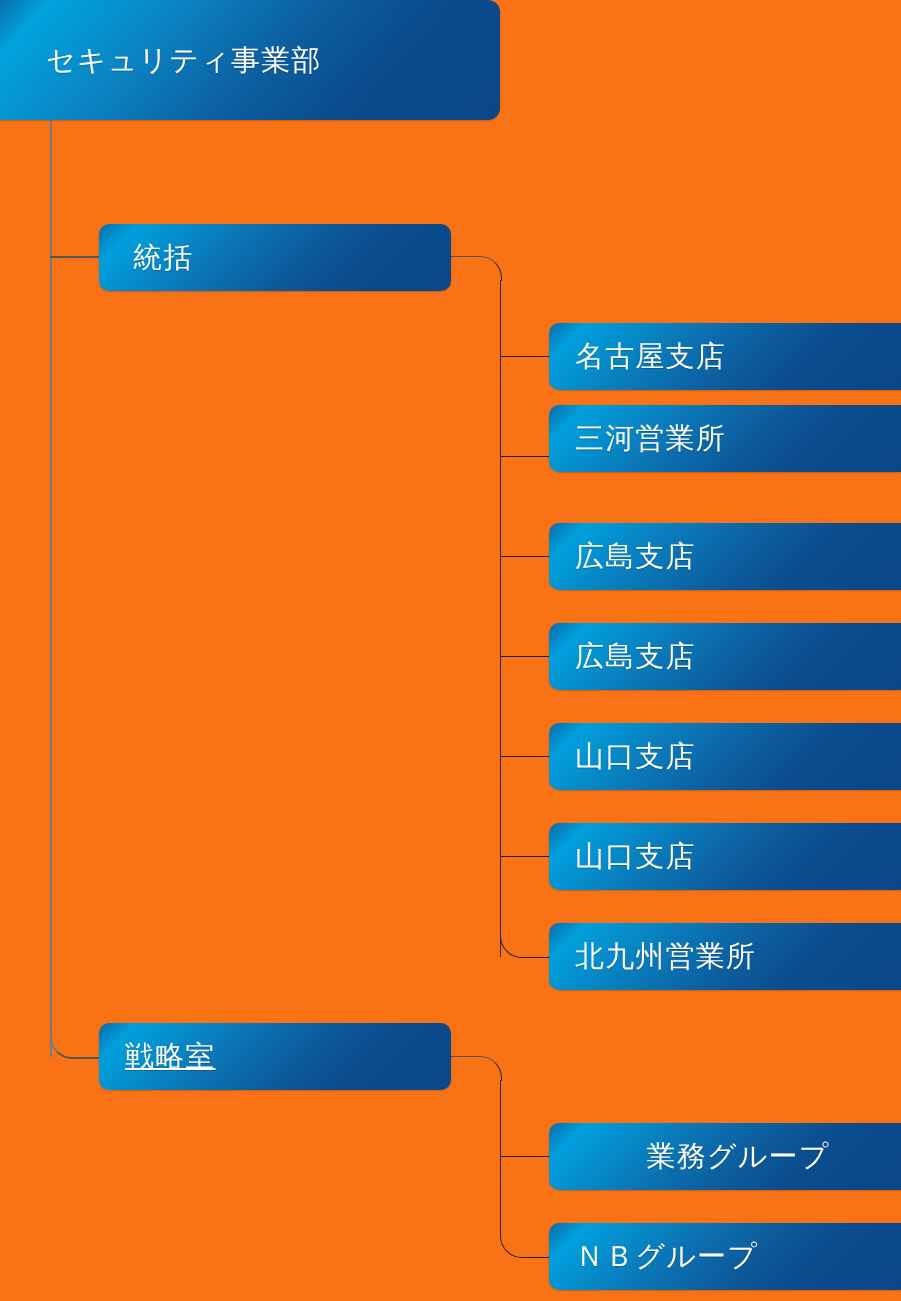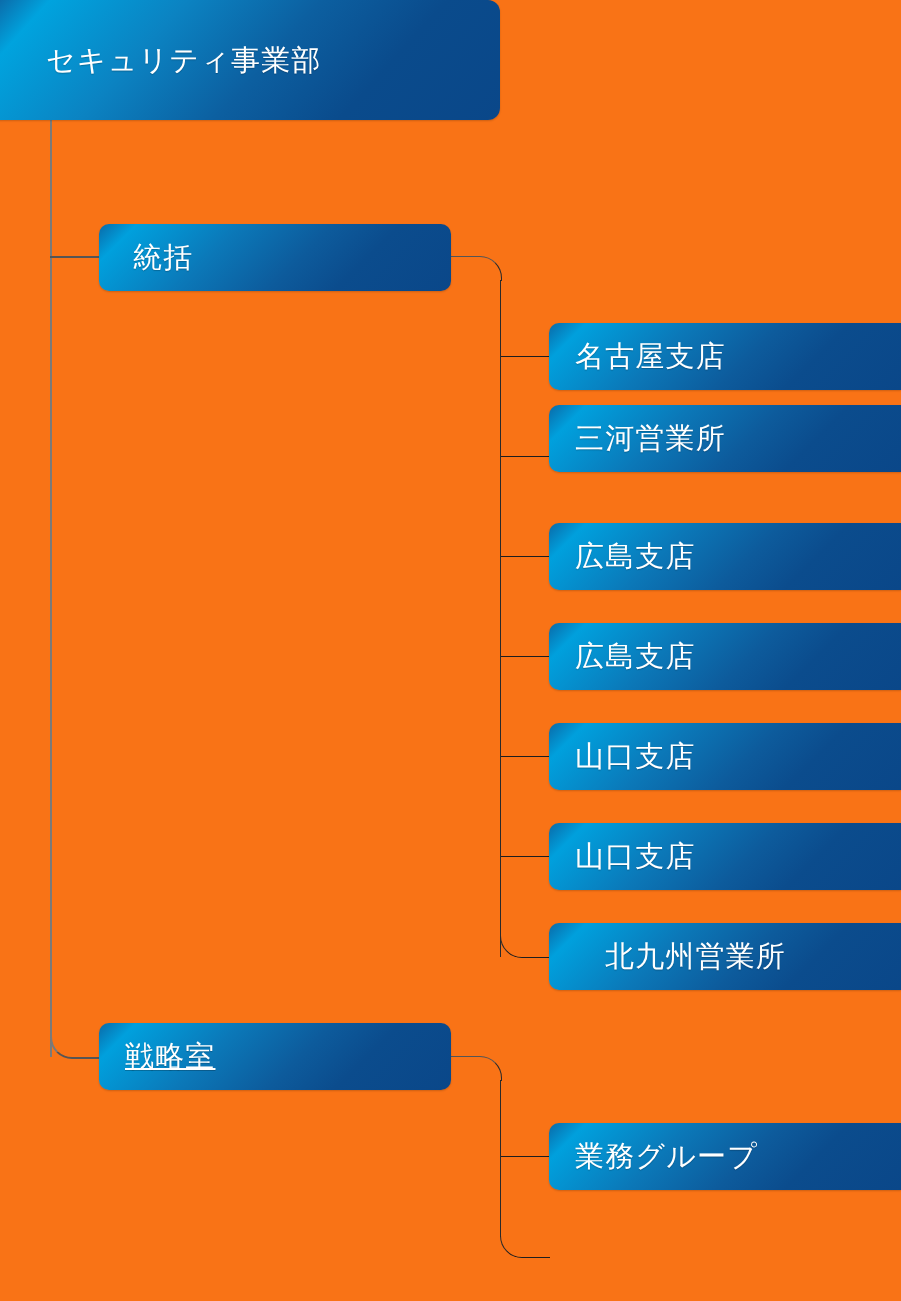--- a/index.html
+++ b/index.html
@@ -176,31 +176,34 @@
   </div>
   <div class="node level-3" style="top:623px;">
     <span class="node-label">広島支店</span>
   </div>
   <div class="node level-3" style="top:723px;text-align:right;">
     <span class="node-label">山口支店</span>
   </div>
   <div class="node level-3" style="top:823px;">
     <span class="node-label">山口支店</span>
   </div>
-  <div class="node level-3" style="top:923px;padding-left:30px;">
+  <div class="node level-3" style="top:923px;">
     <span class="node-label">北九州営業所</span>
   </div>
 
   <div class="node level-2" style="top:1023px;text-decoration:underline;">
     <span class="node-label">戦略室</span>
   </div>
 
   <div class="conn elbow-sub-top" style="left:451px; top:1056px; width:50px; height:24px;"></div>
   <div class="conn trunk-sub" style="left:499.5px; top:1080px; height:157px;"></div>
 
   <div class="conn stub-sub" style="left:501px; top:1156px; width:48px;"></div>
   <div class="conn elbow-sub-bottom" style="left:499.5px; top:1234px; width:49.5px; height:23px;"></div>
 
-  <div class="node level-3" style="top:1123px;">
+  <div class="node level-3" style="top:1123px;justify-content:center;">
     <span class="node-label">業務グループ</span>
   </div>
+  <div class="node level-3" style="top:1223px;">
+    <span class="node-label">ＮＢグループ</span>
+  </div>
 
 </div>
 
 </body></html>

